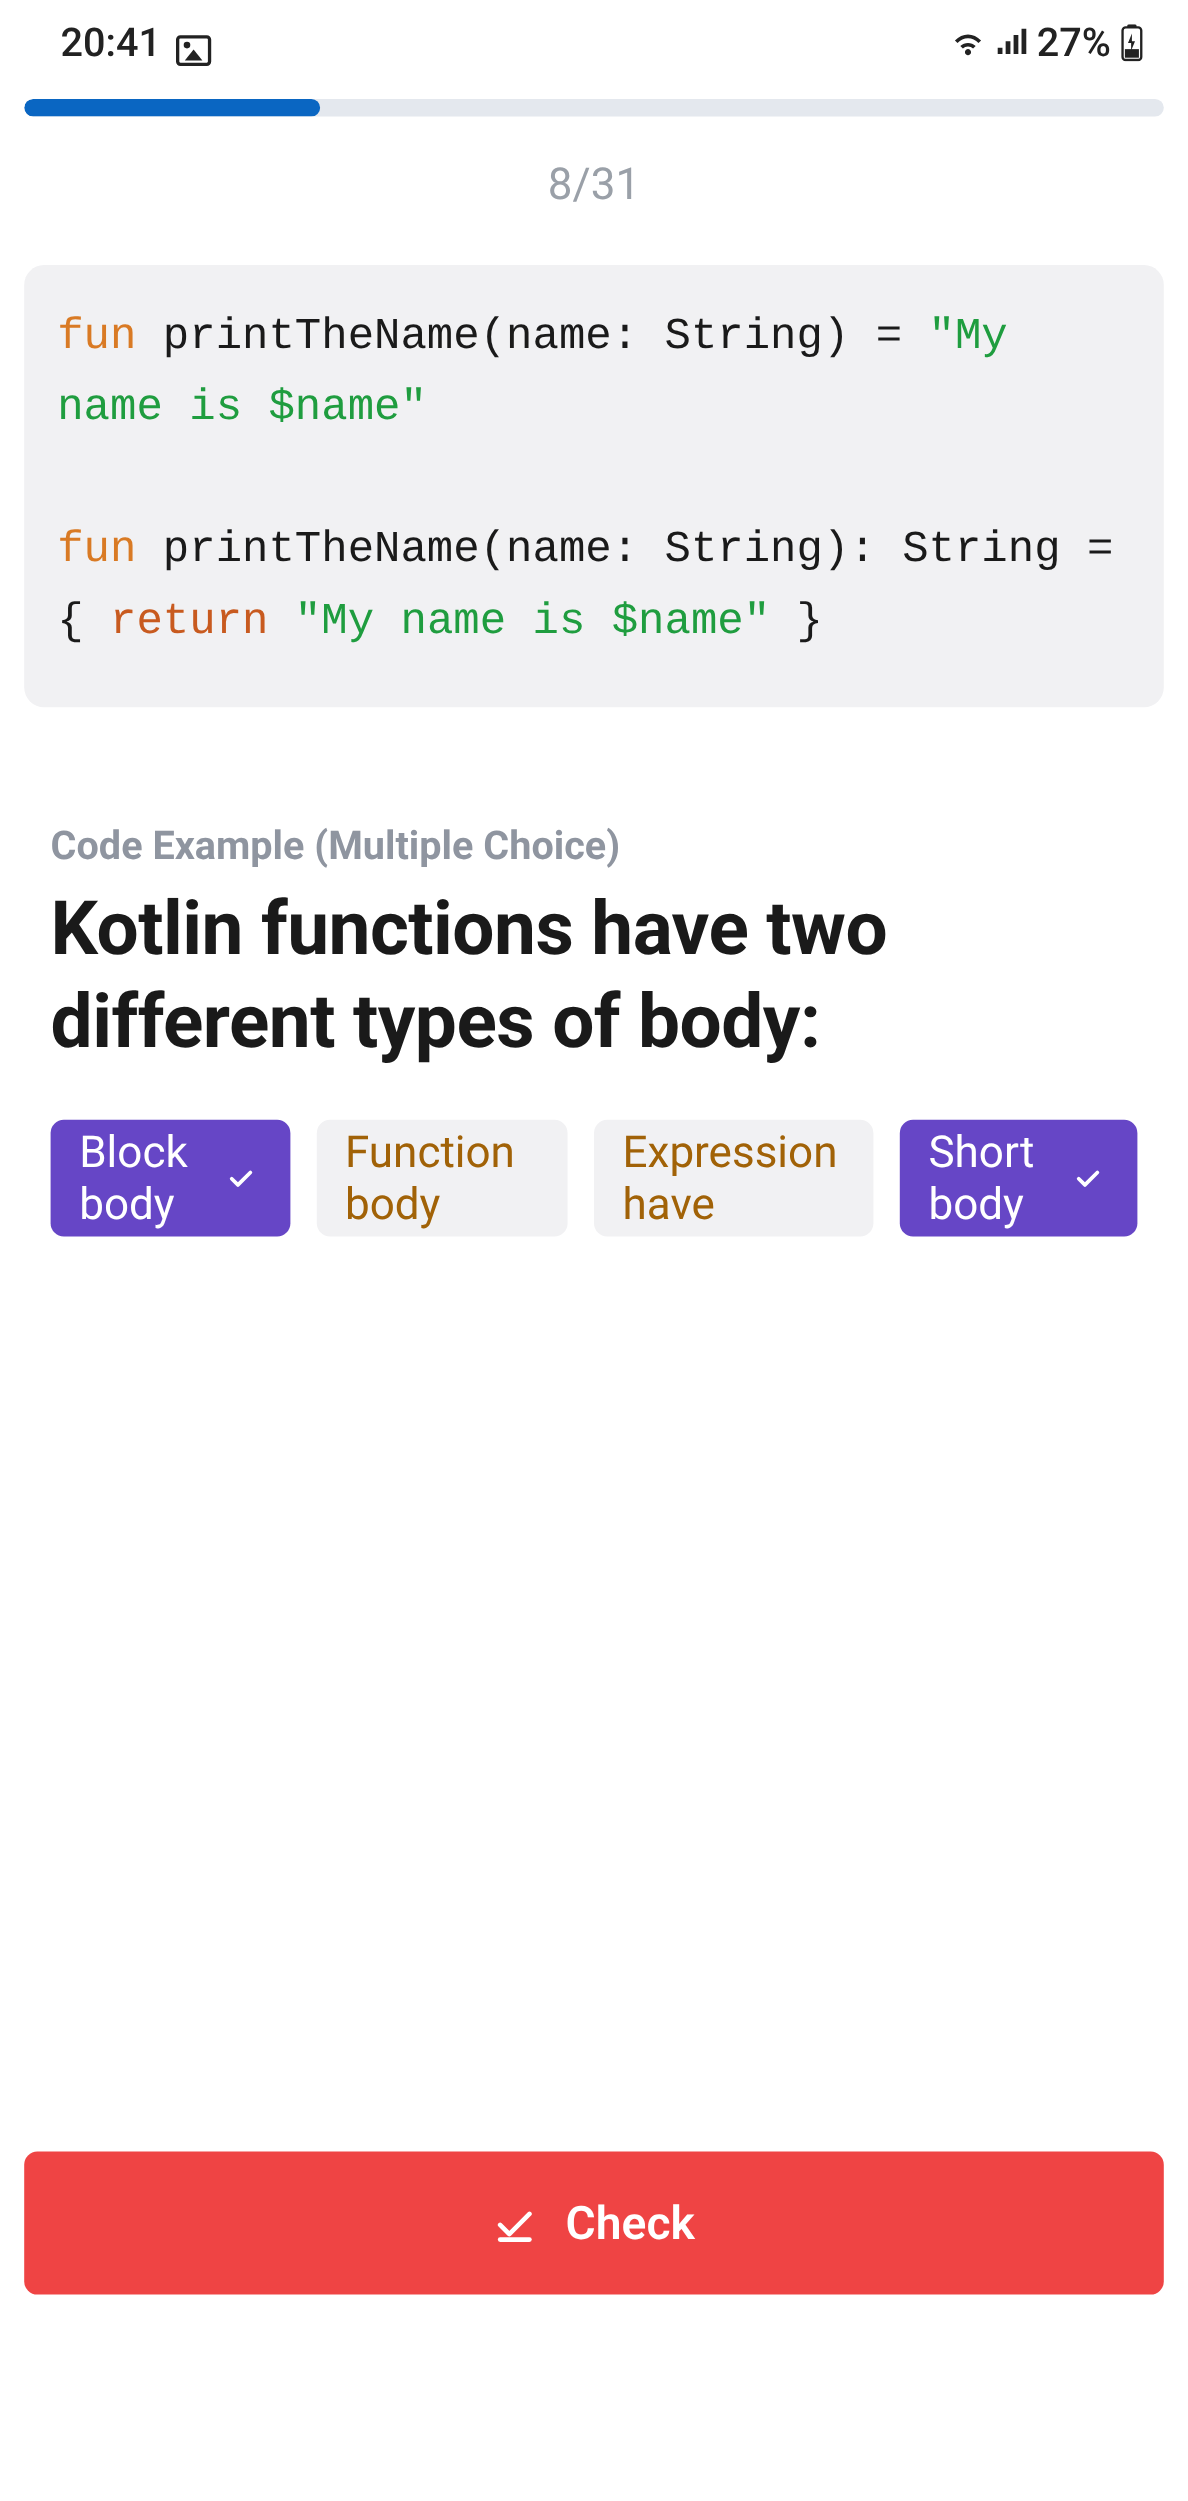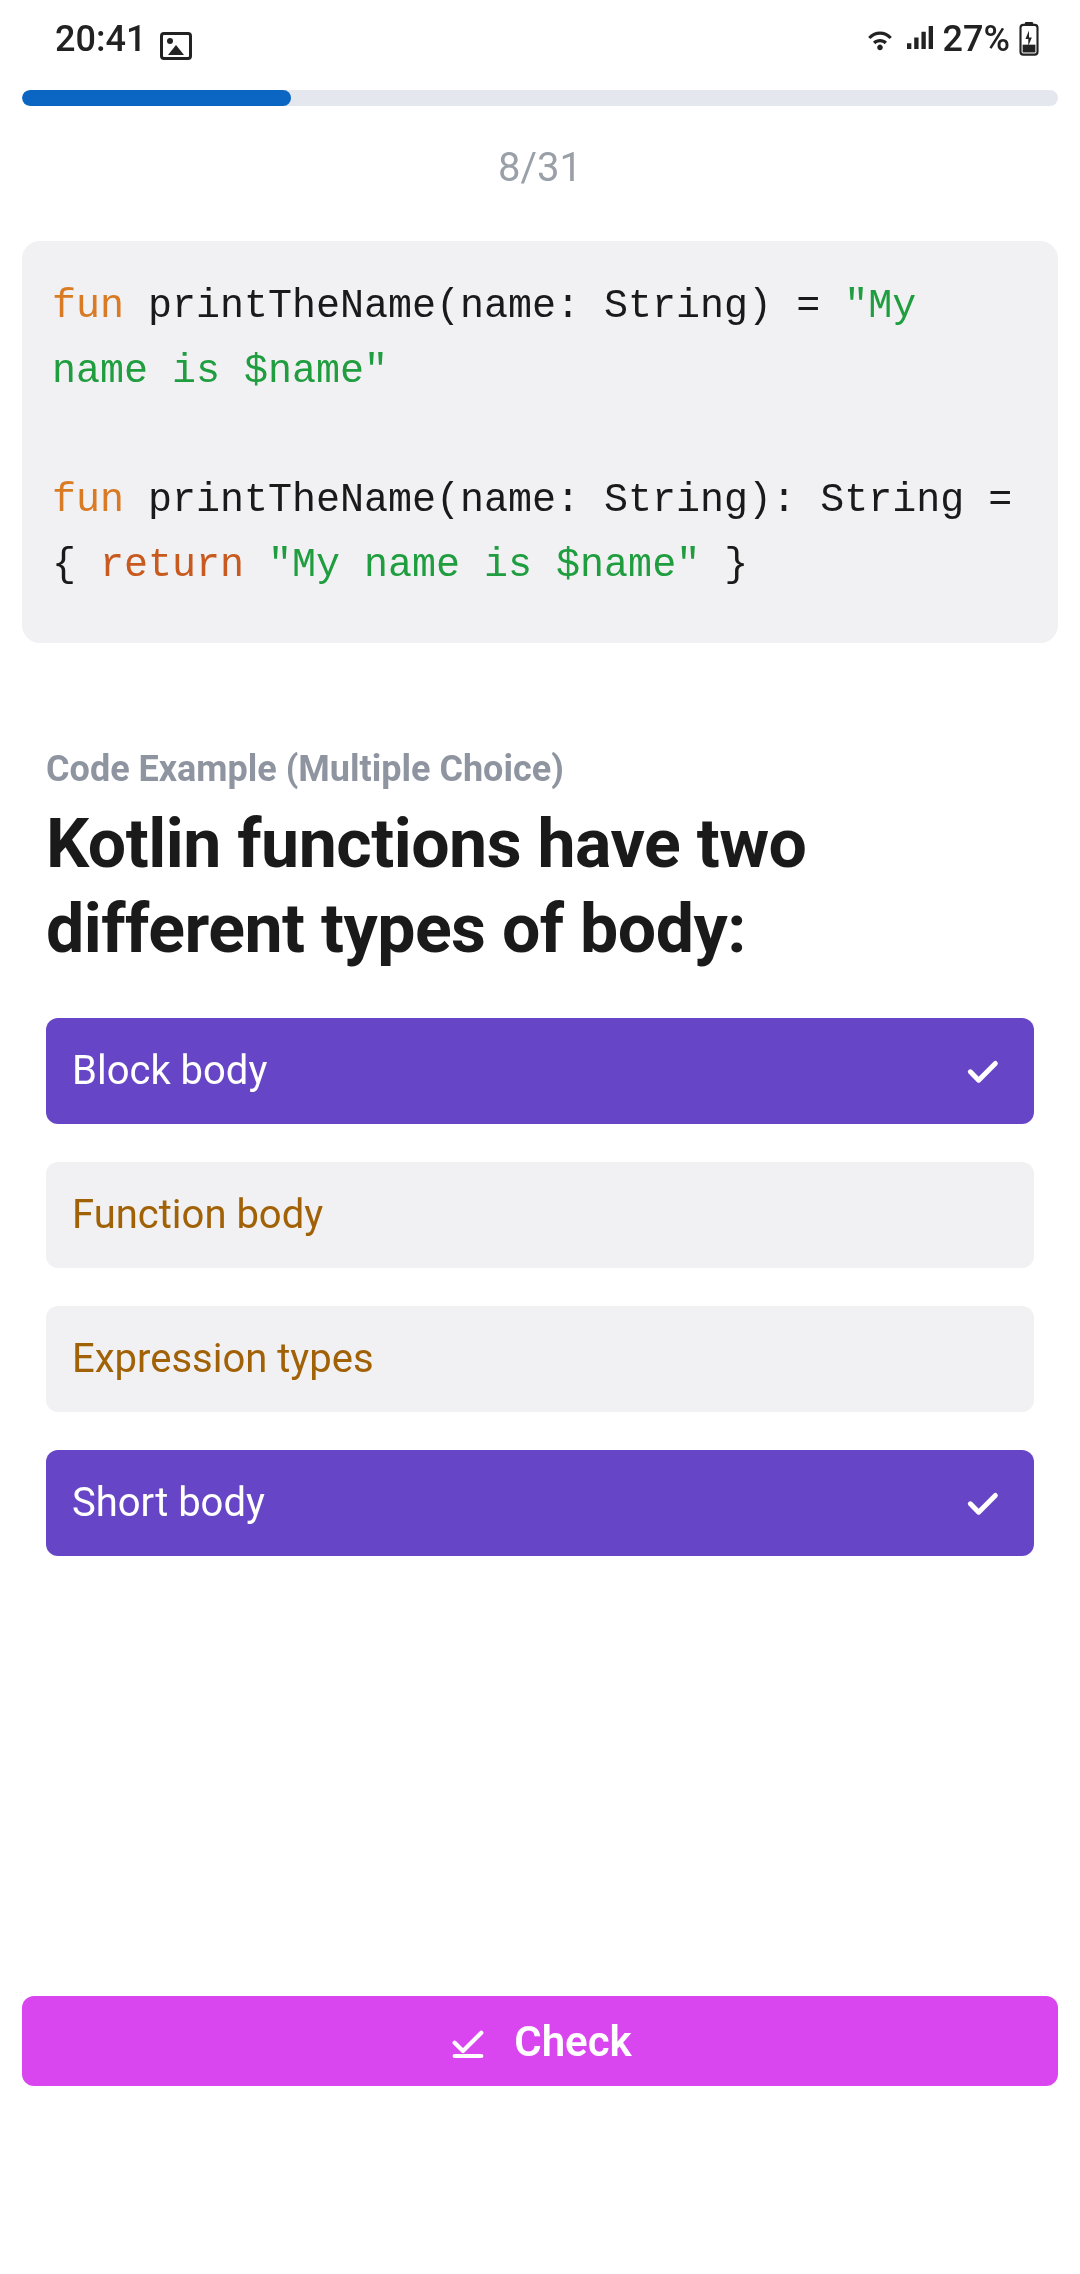--- a/index.html
+++ b/index.html
@@ -81,22 +81,22 @@
     margin: 12px 46px 0 46px;
     font-size: 68px;
     font-weight: 700;
     line-height: 1.25;
     color: #1a1a1a;
     letter-spacing: -0.5px;
   }
   .options {
     margin: 46px 46px 0 46px;
     display: flex;
-    flex-direction: column;
-    gap: 38px;
+    flex-direction: row;
+    gap: 24px;
   }
   .option {
     display: flex;
     align-items: center;
     justify-content: space-between;
     height: 106px;
     border-radius: 12px;
     padding: 0 32px 0 26px;
     font-size: 40px;
     font-weight: 400;
@@ -104,22 +104,22 @@
   }
   .option-unselected { background: #f1f1f3; color: #a16207; }
   .option-selected   { background: #6646c6; color: #ffffff; }
   .check-icon {
     width: 40px; height: 40px;
     display: inline-block;
   }
   .check-button {
     position: absolute;
     left: 22px; right: 22px; bottom: 188px;
-    height: 90px;
-    background: #d946ef;
+    height: 130px;
+    background: #ef4444;
     color: #ffffff;
     border-radius: 12px;
     display: flex;
     align-items: center;
     justify-content: center;
     gap: 26px;
     font-size: 42px;
     font-weight: 600;
     cursor: pointer;
   }
@@ -165,21 +165,21 @@
     <div class="option option-selected">
       <span>Block body</span>
       <svg class="check-icon" width="44" height="44" viewBox="0 0 24 24">
         <path d="M5 12.5l5 5L20 7.5" stroke="#fff" stroke-width="3" fill="none" stroke-linecap="round" stroke-linejoin="round"></path>
       </svg>
     </div>
     <div class="option option-unselected">
       <span>Function body</span>
     </div>
     <div class="option option-unselected">
-      <span>Expression types</span>
+      <span>Expression have</span>
     </div>
     <div class="option option-selected">
       <span>Short body</span>
       <svg class="check-icon" width="44" height="44" viewBox="0 0 24 24">
         <path d="M5 12.5l5 5L20 7.5" stroke="#fff" stroke-width="3" fill="none" stroke-linecap="round" stroke-linejoin="round"></path>
       </svg>
     </div>
   </div>
 
 <div class="check-button">

